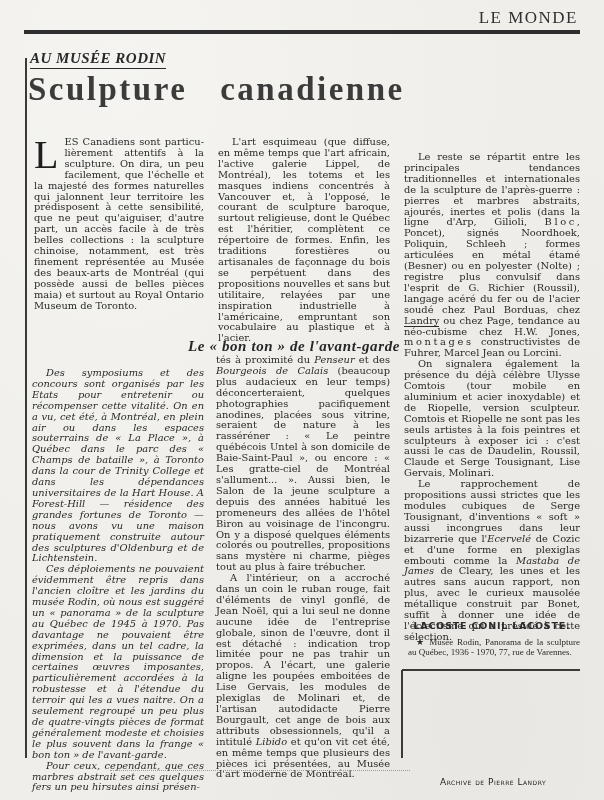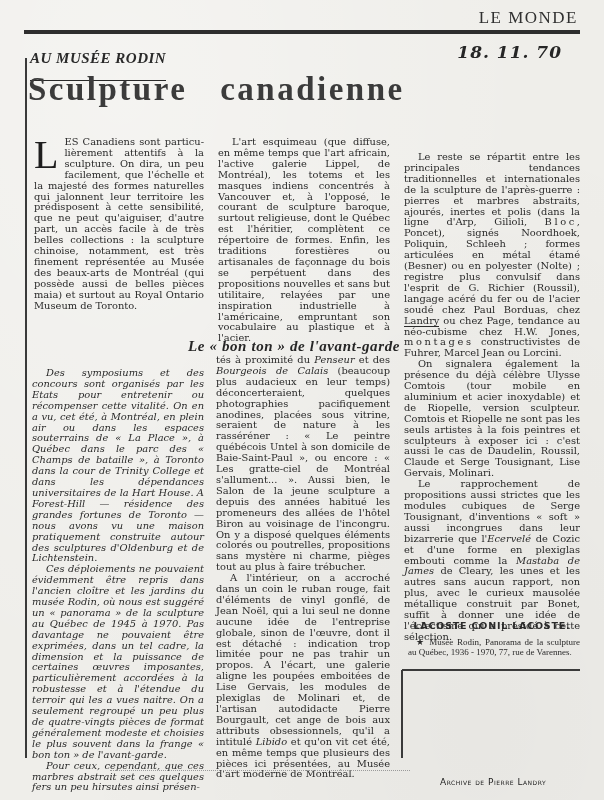--- a/index.html
+++ b/index.html
@@ -55,21 +55,21 @@
       position: absolute;
       top: 50px;
       left: 30px;
       font-family: "Liberation Serif", serif;
       font-style: italic;
       font-weight: bold;
       font-size: 15px;
       letter-spacing: 0.5px;
       color: #2a2a2a;
       border-bottom: 1.5px solid #2a2a2a;
-      padding-bottom: 13px;
+      padding-bottom: 1px;
     }
     .left-rule {
       position: absolute;
       top: 58px;
       left: 25px;
       width: 1.5px;
       height: 700px;
       background: #3a3a3a;
     }
     .headline {
@@ -192,21 +192,20 @@
       margin-top: 12px;
     }
   </style>
 </head>
 <body>
 
 <div class="page">
 
   <div class="masthead">LE MONDE</div>
   <div class="top-rule"></div>
-  <div class="date-stamp">18. 11. 70</div>
 
   <div class="kicker">AU MUSÉE RODIN</div>
   <div class="left-rule"></div>
   <div class="headline">Sculpture canadienne</div>
 
   <div class="col col1-top">
     <p class="noindent">
       <span class="dropcap">L</span><span>ES Canadiens sont particu-lièrement attentifs à la sculpture. On dira, un peu facilement, que l'échelle et la majesté des formes naturelles qui jalonnent leur territoire les prédisposent à cette sensibilité, que ne peut qu'aiguiser, d'autre part, un accès facile à de très belles collections : la sculpture chinoise, notamment, est très finement représentée au Musée des beaux-arts de Montréal (qui possède aussi de belles pièces maia) et surtout au Royal Ontario Museum de Toronto.</span>
     </p>
   </div>

